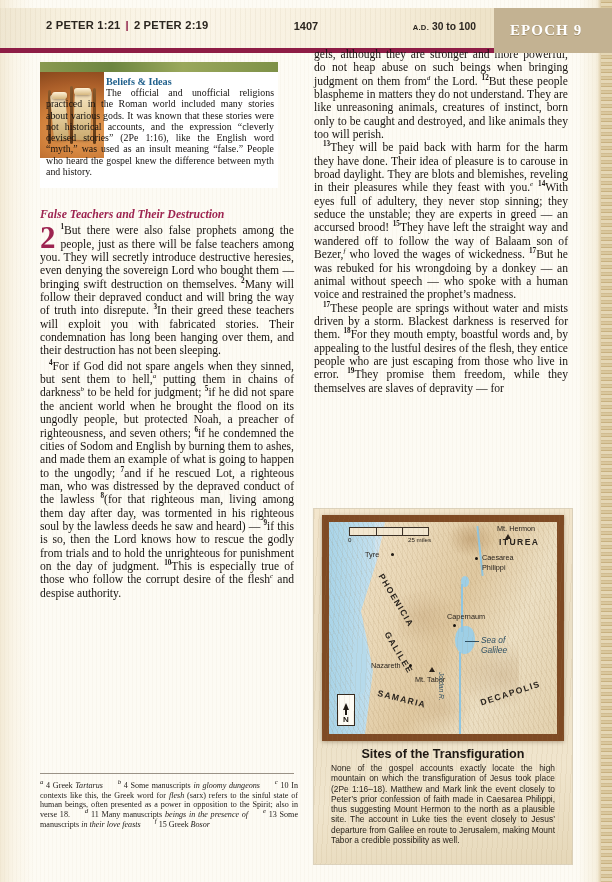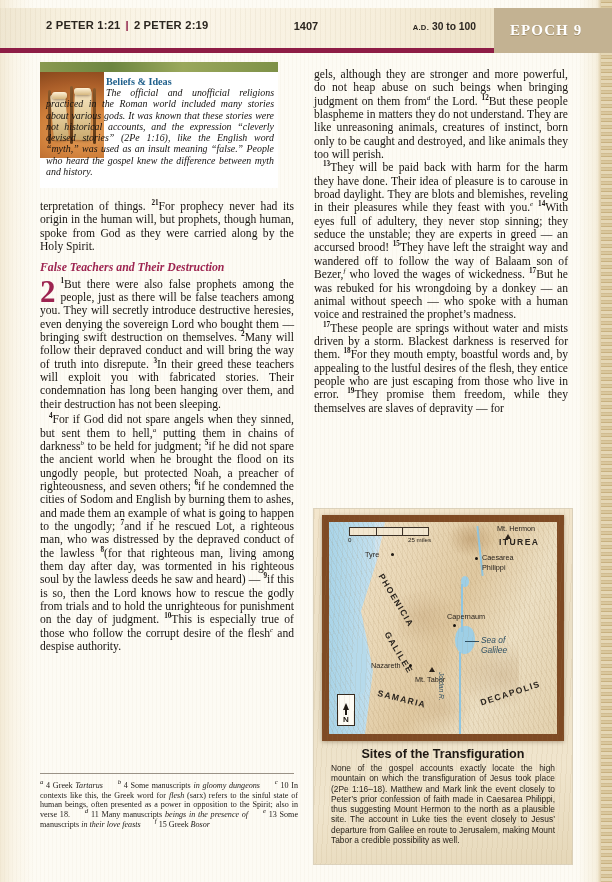--- a/index.html
+++ b/index.html
@@ -68,21 +68,21 @@
   .epoch-tab span{
     position:absolute;left:16px;top:14px;
     font-family:"Liberation Serif",serif;font-weight:bold;font-size:15px;
     letter-spacing:1.1px;color:#ffffff;
     text-shadow:0 1px 0 rgba(120,100,60,.45);
   }
 
   
   .col{position:absolute;width:254px;}
   .col-left{left:40px;top:62px;}
-  .col-right{left:314px;top:68px;}
+  .col-right{left:314px;top:48px;}
 
   .bodytext{
     font-family:"Liberation Serif",serif;
     font-size:11.6px;line-height:13.35px;
     color:#171310;text-align:justify;
     -webkit-hyphens:auto;hyphens:auto;
   }
   .bodytext p{margin:0;text-indent:9px;}
   .bodytext p.noind{text-indent:0;}
   sup{font-size:7.2px;vertical-align:5px;line-height:0;font-weight:bold;}
@@ -134,21 +134,21 @@
   }
   .sb-title{
     position:absolute;left:66px;top:14px;
     font-family:"Liberation Serif",serif;font-weight:bold;font-size:10.2px;color:#1f5f8b;
   }
   .sb-body{
     position:absolute;left:6px;top:25px;width:228px;
     font-family:"Liberation Serif",serif;font-size:9.9px;line-height:11.3px;
     color:#151210;text-align:justify;
   }
-  .sb-body .ind{display:block;text-indent:60px;font-style:italic;}
+  .sb-body .ind{display:block;text-indent:60px;}
 
   
   .fn-rule{
     position:absolute;left:40px;top:773px;width:254px;height:1px;background:#9a9286;
   }
   .footnotes{
     position:absolute;left:40px;top:781px;width:258px;
     font-family:"Liberation Serif",serif;font-size:8.1px;line-height:9.7px;
     color:#1d1916;text-align:justify;
   }
@@ -262,23 +262,20 @@
   <div class="sb-white2"></div>
   <div class="sb-title">Beliefs &amp; Ideas</div>
   <div class="sb-body">
     <span class="ind">The official and unofficial religions practiced in the Roman world included many stories about various gods. It was known that these stories were not historical accounts, and the expression “cleverly devised stories” (2Pe 1:16), like the English word “myth,” was used as an insult meaning “false.” People who heard the gospel knew the difference between myth and history.</span>
   </div>
 </div>
 
 <div class="col col-left" style="top:200px;">
   <div class="bodytext">
 
-    <p class="noind">
-      <span>terpretation of things. </span><sup>21</sup>For prophecy never had its origin in the human will, but prophets, though human, spoke from God as they were carried along by the Holy Spirit.
-    </p>
 
     <div class="sec-head">False Teachers and Their Destruction</div>
 
     <p class="noind">
       <span class="chapnum">2</span><sup>1</sup><span>But there were also false prophets among the people, just as there will be false teachers among you. They will secretly introduce destructive heresies, even denying the sovereign Lord who bought them — bringing swift destruction on themselves.</span> <sup>2</sup><span>Many will follow their depraved conduct and will bring the way of truth into disrepute.</span> <sup>3</sup><span>In their greed these teachers will exploit you with fabricated stories. Their condemnation has long been hanging over them, and their destruction has not been sleeping.</span>
     </p>
 
     <p style="margin-top:2px;">
       <sup>4</sup><span>For if God did not spare angels when they sinned, but sent them to hell,</span><sup class="fn">a</sup><span> putting them in chains of darkness</span><sup class="fn">b</sup><span> to be held for judgment;</span>
       <sup>5</sup><span>if he did not spare the ancient world when he brought the flood on its ungodly people, but protected Noah, a preacher of righteousness, and seven others;</span>

